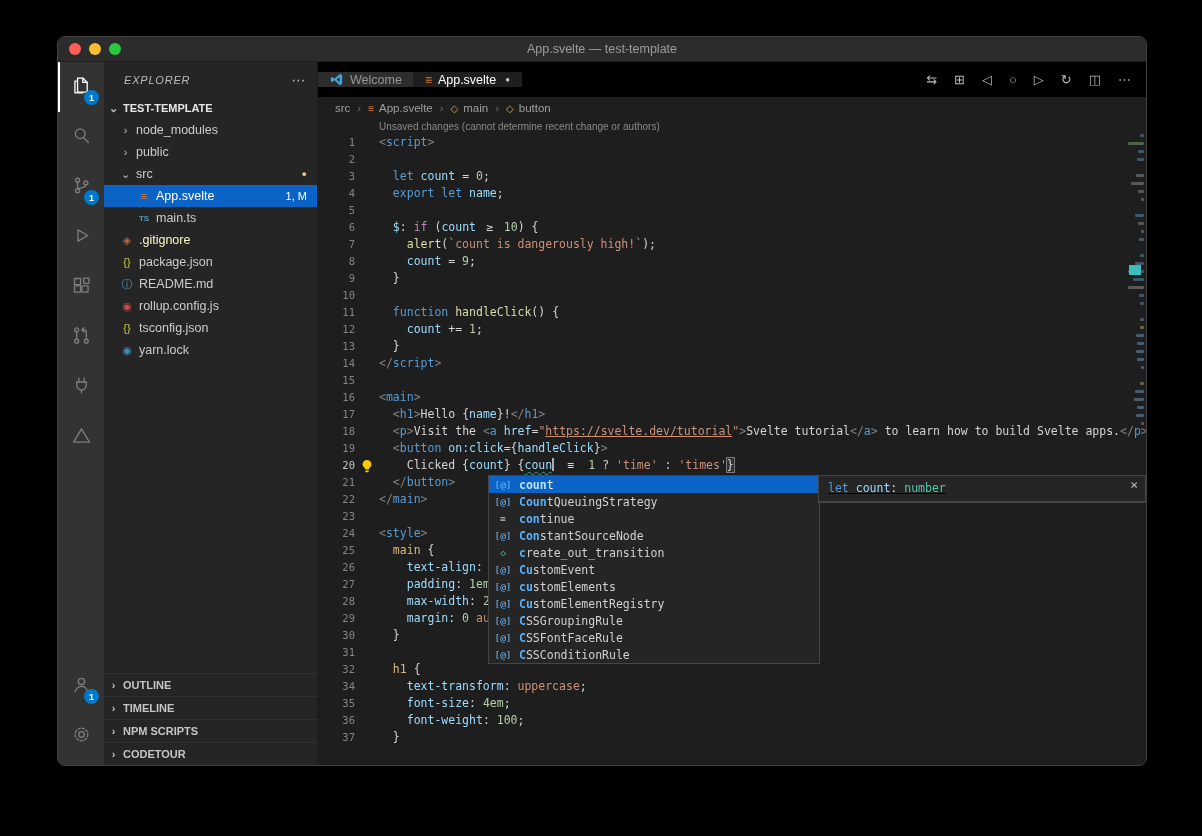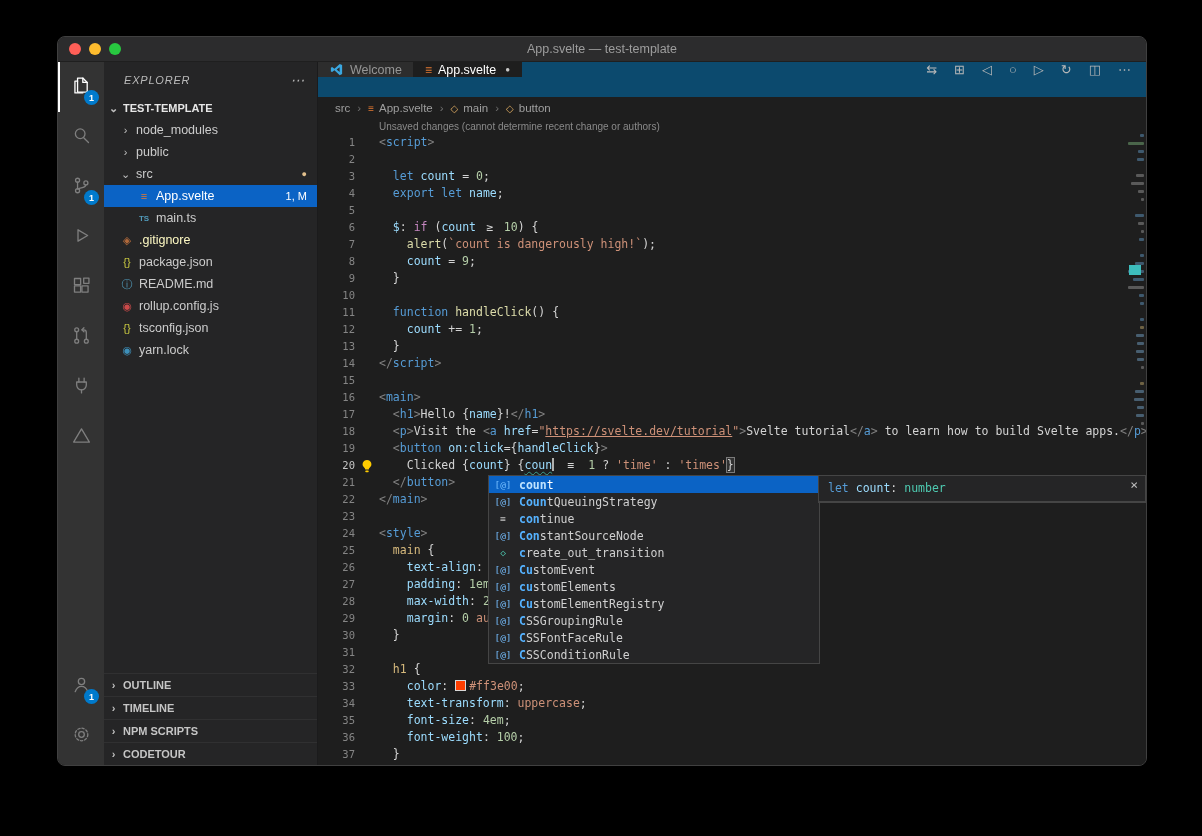--- a/index.html
+++ b/index.html
@@ -32,21 +32,21 @@
   .row.muted .flabel{color:#fef9c3;}
   .ficon{width:14px;flex:none;text-align:center;font-size:11px;}
   .ficon.ts{font-size:8px;font-weight:bold;}
   .gitdot{margin-left:auto;padding-right:10px;color:var(--modified,#e2c08d);font-size:9px;}
   .fbadge{margin-left:auto;padding-right:10px;font-size:11px;color:#ffffff;}
   .sections{margin-top:auto;}
   .section{height:22px;border-top:1px solid #303031;display:flex;align-items:center;gap:4px;padding-left:4px;
     font-size:11px;font-weight:bold;color:#c5c5c5;cursor:pointer;}
   
   .editor{flex:1;display:flex;flex-direction:column;background:#1e1e1e;position:relative;min-width:0;}
-  .tabbar{height:35px;flex:none;background:#0c4a6e;display:flex;align-items:flex-start;}
+  .tabbar{height:35px;flex:none;background:#000000;display:flex;align-items:center;}
   .tabs{display:flex;}
   .tab{display:flex;align-items:center;gap:6px;padding:0 11px;font-size:12.5px;color:#969696;background:#2d2d2d;border-right:1px solid #1e1e1e;cursor:pointer;}
   .tab.active{background:#1e1e1e;color:#ffffff;}
   .tabicon{font-size:12px;font-weight:bold;display:flex;align-items:center;}
   .dirty{font-size:8px;color:#c8c8c8;margin-left:3px;}
   .tab-actions{margin-left:auto;display:flex;align-items:center;gap:17px;padding-right:15px;color:#b8b8b8;font-size:13px;}
   .tab-actions span{cursor:pointer;}
   .breadcrumb{height:22px;flex:none;display:flex;align-items:center;gap:7px;padding-left:17px;font-size:11.5px;color:#9f9f9f;}
   .bc-item{display:flex;align-items:center;gap:5px;cursor:pointer;}
   .bc-sep{color:#6f6f6f;}
@@ -72,21 +72,21 @@
   .lightbulb{position:absolute;left:42px;top:339px;width:14px;height:14px;cursor:pointer;}
   
   .suggest{position:absolute;left:170px;top:356px;width:330px;background:#252526;border:1px solid #454545;z-index:6;}
   .sg-row{height:17px;display:flex;align-items:center;gap:5px;padding:0 3px;font-size:11.5px;color:#d0d0d0;cursor:pointer;}
   .sg-row.selected{background:var(--selection,#0b63c5);color:#ffffff;}
   .sg-icon{width:22px;flex:none;text-align:center;font-size:9.5px;font-family:"DejaVu Sans Mono",monospace;}
   .sg-label{white-space:pre;font-family:"DejaVu Sans Mono",monospace;}
   .sg-hl{color:#55b2ff;font-weight:bold;}
   .sg-row.selected .sg-hl{color:#bfe3ff;}
   .docpanel{position:absolute;left:500px;top:356px;width:326px;background:#252526;border:1px solid #454545;z-index:6;}
-  .doc-sig{padding:5px 9px 6px;font-family:"DejaVu Sans Mono",monospace;font-size:11.5px;white-space:pre;}
+  .doc-sig{padding:5px 9px 6px;font-family:"DejaVu Sans Mono",monospace;font-size:11.5px;white-space:pre;text-decoration:underline;}
   .doc-divider{height:1px;background:#454545;}
   .doc-desc{padding:6px 9px 8px;font-size:11.5px;color:#c8c8c8;}
   .doc-close{position:absolute;top:2px;right:7px;color:#c0c0c0;font-size:13px;cursor:pointer;line-height:1;}
   
   .minimap{position:absolute;right:0;top:15px;width:20px;cursor:pointer;}
   .mm-bar{height:3px;margin:0 2px 5px 0;border-radius:1px;opacity:.75;}
   .mm-marker{position:absolute;right:5px;top:146px;width:12px;height:10px;background:#3dbdbd;z-index:3;}
 </style>
 </head>
 <body>
@@ -338,21 +338,20 @@
               <div class="code-row"><span class="ln">23</span><span class="lc"></span></div>
               <div class="code-row"><span class="ln">24</span><span class="lc"><span class="tk-pun">&lt;</span><span class="tk-tag">style</span><span class="tk-pun">&gt;</span></span></div>
               <div class="code-row"><span class="ln">25</span><span class="lc"><span class="tk-txt">  </span><span class="tk-sel">main</span><span class="tk-txt"> {</span></span></div>
               <div class="code-row"><span class="ln">26</span><span class="lc"><span class="tk-txt">    </span><span class="tk-att">text-align</span><span class="tk-txt">: </span><span class="tk-val">center</span><span class="tk-txt">;</span></span></div>
               <div class="code-row"><span class="ln">27</span><span class="lc"><span class="tk-txt">    </span><span class="tk-att">padding</span><span class="tk-txt">: </span><span class="tk-num">1em</span><span class="tk-txt">;</span></span></div>
               <div class="code-row"><span class="ln">28</span><span class="lc"><span class="tk-txt">    </span><span class="tk-att">max-width</span><span class="tk-txt">: </span><span class="tk-num">240px</span><span class="tk-txt">;</span></span></div>
               <div class="code-row"><span class="ln">29</span><span class="lc"><span class="tk-txt">    </span><span class="tk-att">margin</span><span class="tk-txt">: </span><span class="tk-num">0</span><span class="tk-txt"> </span><span class="tk-val">auto</span><span class="tk-txt">;</span></span></div>
               <div class="code-row"><span class="ln">30</span><span class="lc"><span class="tk-txt">  }</span></span></div>
               <div class="code-row"><span class="ln">31</span><span class="lc"></span></div>
               <div class="code-row"><span class="ln">32</span><span class="lc"><span class="tk-txt">  </span><span class="tk-sel">h1</span><span class="tk-txt"> {</span></span></div>
-              <div class="code-row"><span class="ln">33</span><span class="lc"><span class="tk-txt">    </span><span class="tk-att">color</span><span class="tk-txt">: </span><span class="swatch" style="background: rgb(255, 62, 0);"></span><span class="tk-val">#ff3e00</span><span class="tk-txt">;</span></span></div>
               <div class="code-row"><span class="ln">34</span><span class="lc"><span class="tk-txt">    </span><span class="tk-att">text-transform</span><span class="tk-txt">: </span><span class="tk-val">uppercase</span><span class="tk-txt">;</span></span></div>
               <div class="code-row"><span class="ln">35</span><span class="lc"><span class="tk-txt">    </span><span class="tk-att">font-size</span><span class="tk-txt">: </span><span class="tk-num">4em</span><span class="tk-txt">;</span></span></div>
               <div class="code-row"><span class="ln">36</span><span class="lc"><span class="tk-txt">    </span><span class="tk-att">font-weight</span><span class="tk-txt">: </span><span class="tk-num">100</span><span class="tk-txt">;</span></span></div>
               <div class="code-row"><span class="ln">37</span><span class="lc"><span class="tk-txt">  }</span></span></div>
             </div>
 
           <div class="lightbulb">
             <svg width="14" height="14" viewBox="0 0 16 16" aria-hidden="true">
               <path fill="#ffcc00" d="M8 1a5 5 0 0 0-3 9c.6.5 1 1.2 1 2h4c0-.8.4-1.5 1-2a5 5 0 0 0-3-9z"></path>
               <rect x="6" y="13" width="4" height="2" rx="1" fill="#ffcc00"></rect>

